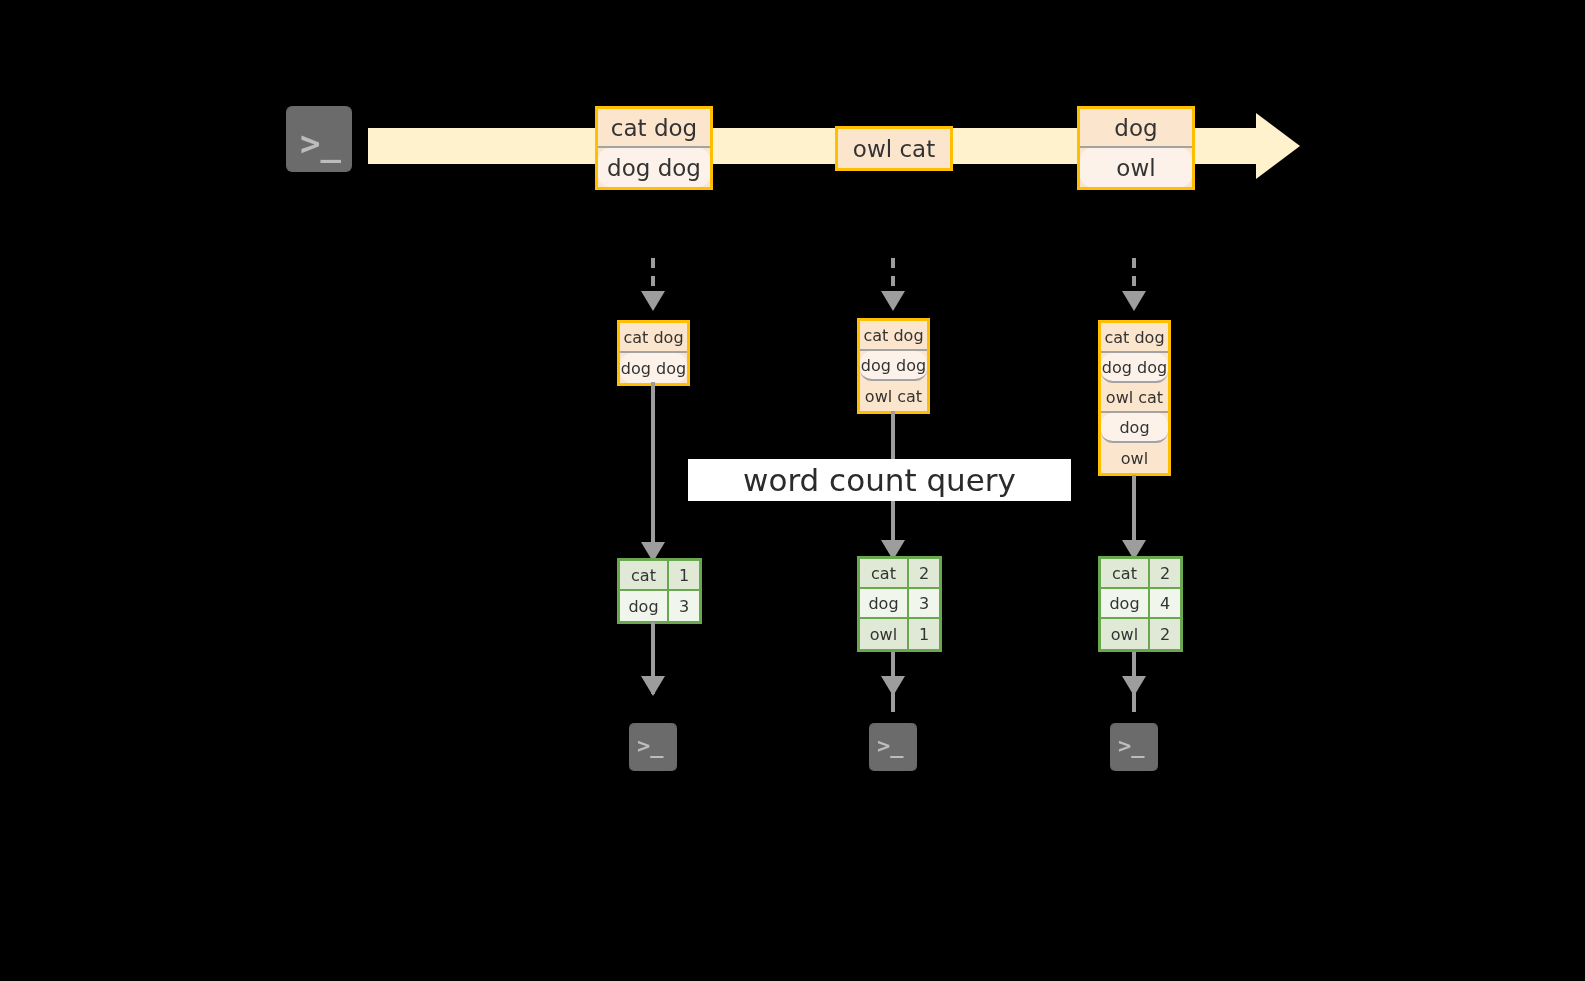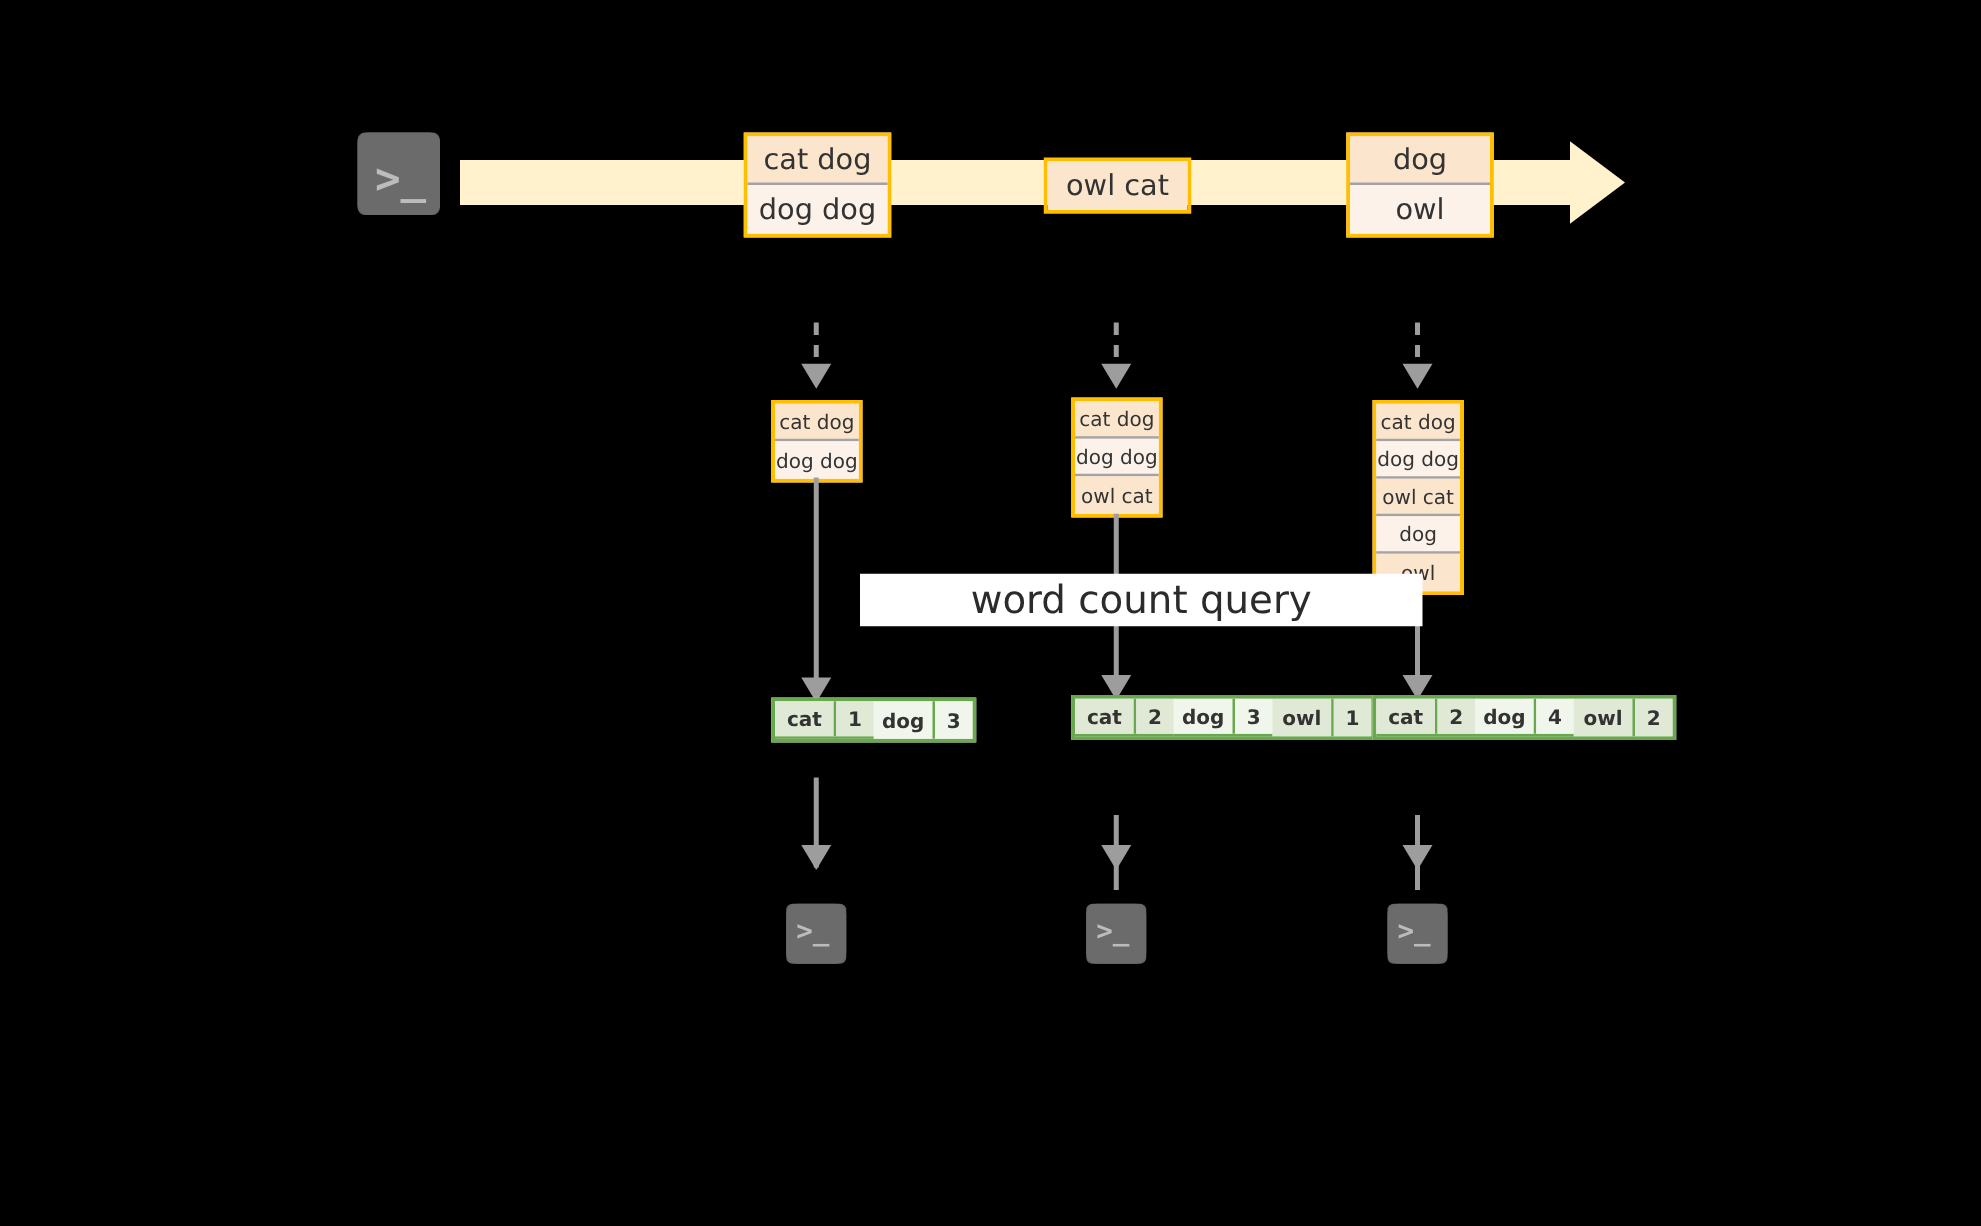--- a/index.html
+++ b/index.html
@@ -82,33 +82,32 @@
   .ebox .row {
     border-bottom: 2px solid #a3a3a3;
     display: flex;
     align-items: center;
     justify-content: center;
     color: #333333;
     white-space: nowrap;
   }
   .ebox .row:last-child { border-bottom: none; }
   .ebox .row.dark  { background: #fce5cd; }
-  .ebox .row.light { background: #fdf2e9; }
+  .ebox .row.light { background: #fdf2e9; border-radius: 12px; }
 
   .ebox.lg .row { height: 39px; font-size: 23px; }
   .ebox.sm .row { height: 30px; font-size: 16px; }
 
   
   .gtable {
     position: absolute;
     border: 3px solid #6aa84f;
     display: flex;
-    flex-direction: row;
+    flex-direction: column;
     background: #eaf2e3;
-    font-weight: bold;
   }
   .gtable .grow {
     display: flex;
     border-bottom: 2px solid #6aa84f;
     height: 30px;
   }
   .gtable .grow:last-child { border-bottom: none; }
   .gtable .grow.dark .gc  { background: #dfe9d6; }
   .gtable .grow.light .gc { background: #f1f6ec; }
   .gtable .gc {
@@ -272,15 +271,15 @@
   </div>
 
   <div class="vline" style="left:1132px; top:652px; height:60px;"></div>
   <div class="vhead" style="left:1122px; top:676px;"></div>
 
   <div class="term small" style="left:1103px; top:716px;">
     <div class="term-inner"></div>
     <div class="term-prompt">&gt;_</div>
   </div>
 
-  <div class="qlabel" style="left:688px; top:459px; width:450px; height:42px;">word count query</div>
+  <div class="qlabel" style="left:688px; top:459px; width:383px; height:42px;">word count query</div>
 
 </div>
 
 </body></html>

